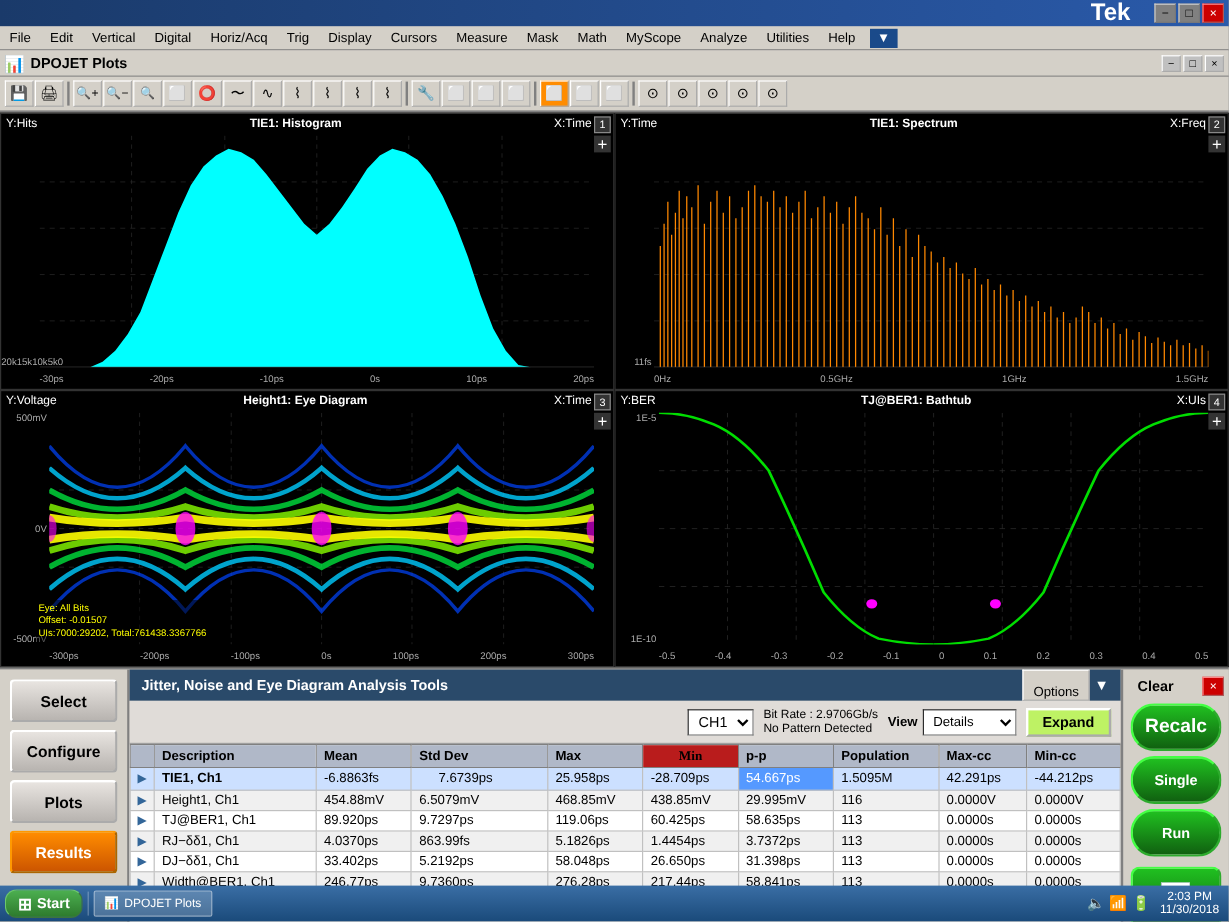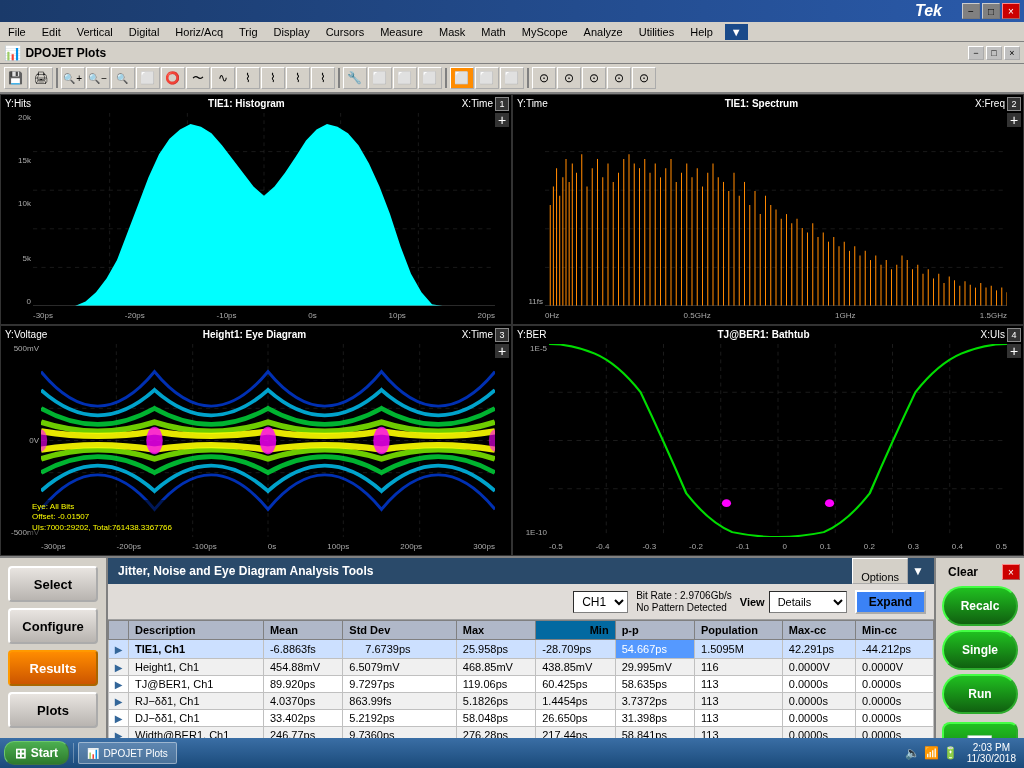--- a/index.html
+++ b/index.html
@@ -15,21 +15,21 @@
 
   </style>
 </head>
 <body>
 
 <div style="position:absolute;top:0;left:0;width:1024px;height:768px;overflow:hidden;">
 
   <div style="background:linear-gradient(to right,#1a3a6a,#2a5aaa);height:22px;display:flex;align-items:center;justify-content:space-between;padding:0 4px;">
     <span style="color:white;font-size:10px;"></span>
     <div style="display:flex;align-items:center;gap:20px;">
-      <span style="color:white;font-size:16px;font-weight:bold;font-style:italic;">Tek</span>
+      <span style="color:white;font-size:20px;font-weight:bold;">Tek</span>
       <div style="display:flex;gap:2px;">
         <div style="width:18px;height:16px;background:#808080;border:1px outset #ccc;display:flex;align-items:center;justify-content:center;font-size:10px;cursor:pointer;">−</div>
         <div style="width:18px;height:16px;background:#808080;border:1px outset #ccc;display:flex;align-items:center;justify-content:center;font-size:10px;cursor:pointer;">□</div>
         <div style="width:18px;height:16px;background:#cc0000;border:1px outset #ff8888;display:flex;align-items:center;justify-content:center;font-size:10px;cursor:pointer;color:white;">×</div>
       </div>
     </div>
   </div>
 
   <div style="background:#d4d0c8;height:20px;display:flex;align-items:center;border-bottom:1px solid #808080;">
     <div class="menu-item">File</div>
@@ -98,21 +98,21 @@
 
     <div style="position:relative;border:1px solid #333;overflow:hidden;background:black;">
       <div style="position:absolute;top:0;left:0;right:0;height:16px;display:flex;justify-content:space-between;align-items:center;font-size:10px;z-index:10;">
         <span style="color:white;padding-left:4px;">Y:Hits</span>
         <span style="color:white;font-weight:bold;">TIE1: Histogram</span>
         <span style="color:white;padding-right:18px;">X:Time</span>
       </div>
       <div style="position:absolute;top:2px;right:2px;width:14px;height:14px;border:1px solid #888;background:#333;color:white;font-size:9px;display:flex;align-items:center;justify-content:center;z-index:20;">1</div>
       <div style="position:absolute;right:2px;top:18px;color:white;font-size:14px;cursor:pointer;background:#333;width:14px;height:14px;display:flex;align-items:center;justify-content:center;z-index:20;">+</div>
 
-      <div style="position:absolute;top:18px;left:0;width:32px;bottom:18px;display:flex;flex-direction:column;justify-content:space-between;align-items:flex-end;padding-right:2px;z-index:5;">
+      <div style="position:absolute;top:18px;left:0;width:32px;bottom:18px;display:flex;flex-direction:row;justify-content:space-between;align-items:flex-end;padding-right:2px;z-index:5;">
         <span style="font-size:8px;color:#aaa;">20k</span>
         <span style="font-size:8px;color:#aaa;">15k</span>
         <span style="font-size:8px;color:#aaa;">10k</span>
         <span style="font-size:8px;color:#aaa;margin-top:12px;">5k</span>
         <span style="font-size:8px;color:#aaa;">0</span>
       </div>
 
       <svg style="position:absolute;top:18px;left:32px;right:16px;bottom:18px;width:calc(100% - 48px);height:calc(100% - 36px);" viewBox="0 0 440 210" preserveAspectRatio="none">
         <rect width="440" height="210" fill="black"></rect>
 
@@ -382,22 +382,22 @@
       </div>
     </div>
 
   </div>
 
   <div style="display:flex;width:1024px;height:284px;background:#d4d0c8;border-top:2px solid #808080;">
 
     <div style="width:108px;background:#d4d0c8;display:flex;flex-direction:column;align-items:center;padding:8px 4px;gap:6px;border-right:2px solid #808080;">
       <button style="width:90px;height:36px;background:linear-gradient(to bottom,#e8e4e0,#b8b4b0);border:2px outset #fff;border-radius:4px;font-size:13px;font-weight:bold;cursor:pointer;display:flex;align-items:center;justify-content:center;color:black;">Select</button>
       <button style="width:90px;height:36px;background:linear-gradient(to bottom,#e8e4e0,#b8b4b0);border:2px outset #fff;border-radius:4px;font-size:13px;font-weight:bold;cursor:pointer;display:flex;align-items:center;justify-content:center;color:black;">Configure</button>
+      <button style="width:90px;height:36px;background:linear-gradient(to bottom,#e8e4e0,#b8b4b0);border:2px outset #fff;border-radius:4px;font-size:13px;font-weight:bold;cursor:pointer;display:flex;align-items:center;justify-content:center;color:black;">Plots</button>
       <button style="width:90px;height:36px;background:linear-gradient(to bottom,#ff8c00,#cc5500);border:2px outset #ff9900;border-radius:4px;font-size:13px;font-weight:bold;cursor:pointer;display:flex;align-items:center;justify-content:center;color:white;">Results</button>
-      <button style="width:90px;height:36px;background:linear-gradient(to bottom,#e8e4e0,#b8b4b0);border:2px outset #fff;border-radius:4px;font-size:13px;font-weight:bold;cursor:pointer;display:flex;align-items:center;justify-content:center;color:black;">Plots</button>
 
     </div>
 
     <div style="flex:1;display:flex;flex-direction:column;">
 
       <div style="height:26px;background:#2a4a6a;color:white;display:flex;align-items:center;padding:0 10px;font-size:12px;font-weight:bold;justify-content:space-between;">
         <span>Jitter, Noise and Eye Diagram Analysis Tools</span>
         <div style="display:flex;align-items:center;gap:4px;">
           <button style="height:20px;padding:12px 8px;background:#d4d0c8;border:1px outset #fff;font-size:11px;cursor:pointer;color:black;">Options</button>
           <span style="color:white;cursor:pointer;">▼</span>
@@ -411,33 +411,33 @@
           <span style="font-size:10px;color:black;">Bit Rate : 2.9706Gb/s</span>
           <span style="font-size:10px;color:black;">No Pattern Detected</span>
         </div>
         <div style="display:flex;align-items:center;gap:4px;">
           <span style="font-size:11px;font-weight:bold;">View</span>
           <select style="height:22px;padding:1px 4px;font-size:11px;background:white;border:1px inset #808080;">
             <option>Details</option>
             <option>Summary</option>
           <option selected="">Details</option><option>Summary</option></select>
         </div>
-        <button style="height:24px;padding:2px 12px;background:#3b82f6;border:2px outset #fff;font-size:12px;font-weight:bold;cursor:pointer;">Expand</button>
+        <button style="height:24px;padding:2px 12px;background:#bef264;border:2px outset #fff;font-size:12px;font-weight:bold;cursor:pointer;">Expand</button>
       </div>
 
       <div style="flex:1;overflow:auto;background:white;">
         <table style="width:100%;border-collapse:collapse;font-size:11px;">
           <thead>
             <tr>
               <th style="background:#b0b8c8;color:black;padding:3px 4px;text-align:left;border:1px solid #808080;width:20px;"></th>
               <th style="background:#b0b8c8;color:black;padding:3px 6px;text-align:left;border:1px solid #808080;">Description</th>
               <th style="background:#b0b8c8;color:black;padding:3px 6px;text-align:left;border:1px solid #808080;">Mean</th>
               <th style="background:#b0b8c8;color:black;padding:3px 6px;text-align:left;border:1px solid #808080;">Std Dev</th>
               <th style="background:#b0b8c8;color:black;padding:3px 6px;text-align:left;border:1px solid #808080;">Max</th>
-              <th style="background:#0369a1;color:black;padding:3px 6px;text-align:right;border:1px solid #808080;">Min</th>
+              <th style="background:#b91c1c;color:black;padding:3px 6px;text-align:center;border:1px solid #808080;font-family:Liberation Serif, serif;">Min</th>
               <th style="background:#b0b8c8;color:black;padding:3px 6px;text-align:left;border:1px solid #808080;">p-p</th>
               <th style="background:#b0b8c8;color:black;padding:3px 6px;text-align:left;border:1px solid #808080;">Population</th>
               <th style="background:#b0b8c8;color:black;padding:3px 6px;text-align:left;border:1px solid #808080;">Max-cc</th>
               <th style="background:#b0b8c8;color:black;padding:3px 6px;text-align:left;border:1px solid #808080;">Min-cc</th>
             </tr>
           </thead>
           <tbody id="table-body">
           <tr style="background: rgb(204, 224, 255);">
     <td style="padding:2px 4px;border:1px solid #c0c0c0;color:#336699;font-size:10px;cursor:pointer;text-align:center;background:#cce0ff;">▶</td>
     <td style="padding:2px 6px;border:1px solid #c0c0c0;background:#cce0ff;font-weight:bold;">TIE1, Ch1</td>
@@ -513,21 +513,21 @@
             </tbody>
         </table>
       </div>
     </div>
 
     <div style="width:90px;background:#d4d0c8;display:flex;flex-direction:column;align-items:center;padding:6px 4px;gap:4px;border-left:2px solid #808080;">
       <div style="width:100%;display:flex;justify-content:space-between;align-items:center;margin-bottom:2px;">
         <span style="font-size:12px;font-weight:bold;margin-left:8px;">Clear</span>
         <button style="width:18px;height:16px;background:#cc0000;color:white;border:1px outset #ff8888;font-size:10px;cursor:pointer;display:flex;align-items:center;justify-content:center;">×</button>
       </div>
-      <button style="width:76px;height:40px;background:linear-gradient(to bottom,#20c020,#106010);color:white;border-radius:20px;border:2px outset #44ff44;font-size:12px;font-weight:bold;cursor:pointer;display:flex;align-items:center;justify-content:center;">Recalc</button>
+      <button style="width:76px;height:40px;background:linear-gradient(to bottom,#20c020,#106010);color:white;border-radius:20px;border:2px outset #44ff44;font-size:16px;font-weight:bold;cursor:pointer;display:flex;align-items:center;justify-content:center;">Recalc</button>
       <button style="width:76px;height:40px;background:linear-gradient(to bottom,#20c020,#106010);color:white;border-radius:20px;border:2px outset #44ff44;font-size:12px;font-weight:bold;cursor:pointer;display:flex;align-items:center;justify-content:center;">Single</button>
       <button style="width:76px;height:40px;background:linear-gradient(to bottom,#20c020,#106010);color:white;border-radius:20px;border:2px outset #44ff44;font-size:12px;font-weight:bold;cursor:pointer;display:flex;align-items:center;justify-content:center;">Run</button>
       <div style="display:flex;flex-direction:column;align-items:center;margin-top:4px;gap:2px;">
         <button style="width:76px;height:52px;background:linear-gradient(to bottom,#20c020,#106010);color:white;border-radius:8px;border:2px outset #44ff44;cursor:pointer;display:flex;align-items:center;justify-content:center;font-size:22px;">📊</button>
 
       </div>
     </div>
 
   </div>
 

